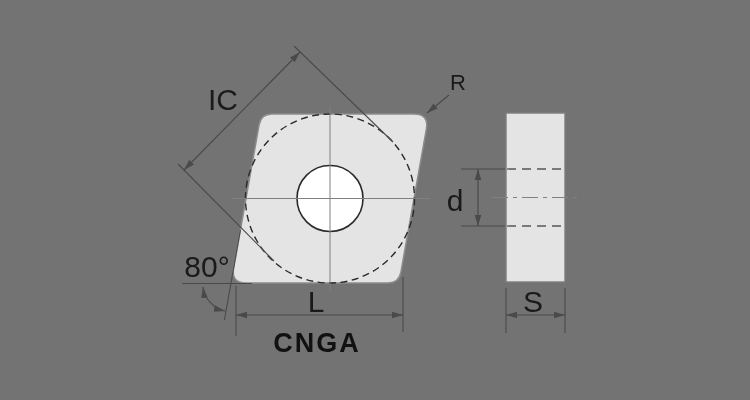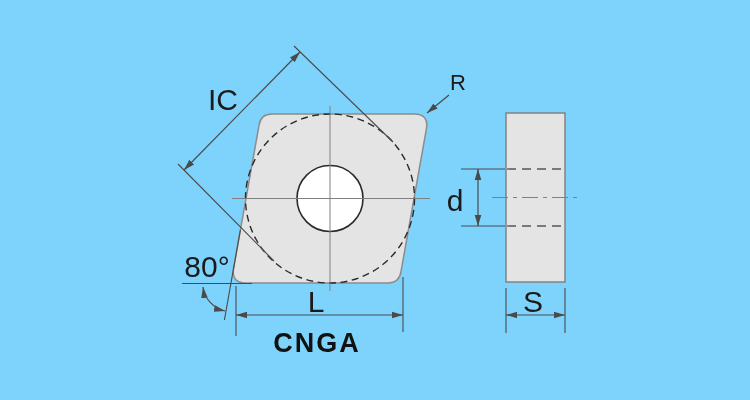--- a/index.html
+++ b/index.html
@@ -1,16 +1,16 @@
 <!DOCTYPE html>
 <html><head>
 <meta charset="utf-8">
 <style>
   html,body{margin:0;padding:0;background:#ffffff;}
-  .stage{position:relative;width:750px;height:400px;background:#7dd3fc;overflow:hidden;
+  .stage{position:relative;width:750px;height:400px;background:#737373;overflow:hidden;
          font-family:"Liberation Sans","DejaVu Sans",sans-serif;}
   svg{display:block;}
   .outline{stroke:#8c8c8c;stroke-width:1.5;}
   .side-outline{stroke:#7d7d7d;stroke-width:1.4;}
   .feat{stroke:#2a2a2a;fill:none;}
   .hole{fill:#ffffff;stroke:#2a2a2a;stroke-width:1.6;}
   .ic-circle{stroke-width:1.4;stroke-dasharray:7 4.5;}
   .cl{stroke:#808080;stroke-width:1;fill:none;}
   .cl-dashdot{stroke-dasharray:16 5 4 5;}
   .hidden-line{stroke:#555555;stroke-width:1.3;fill:none;stroke-dasharray:9 6;}

